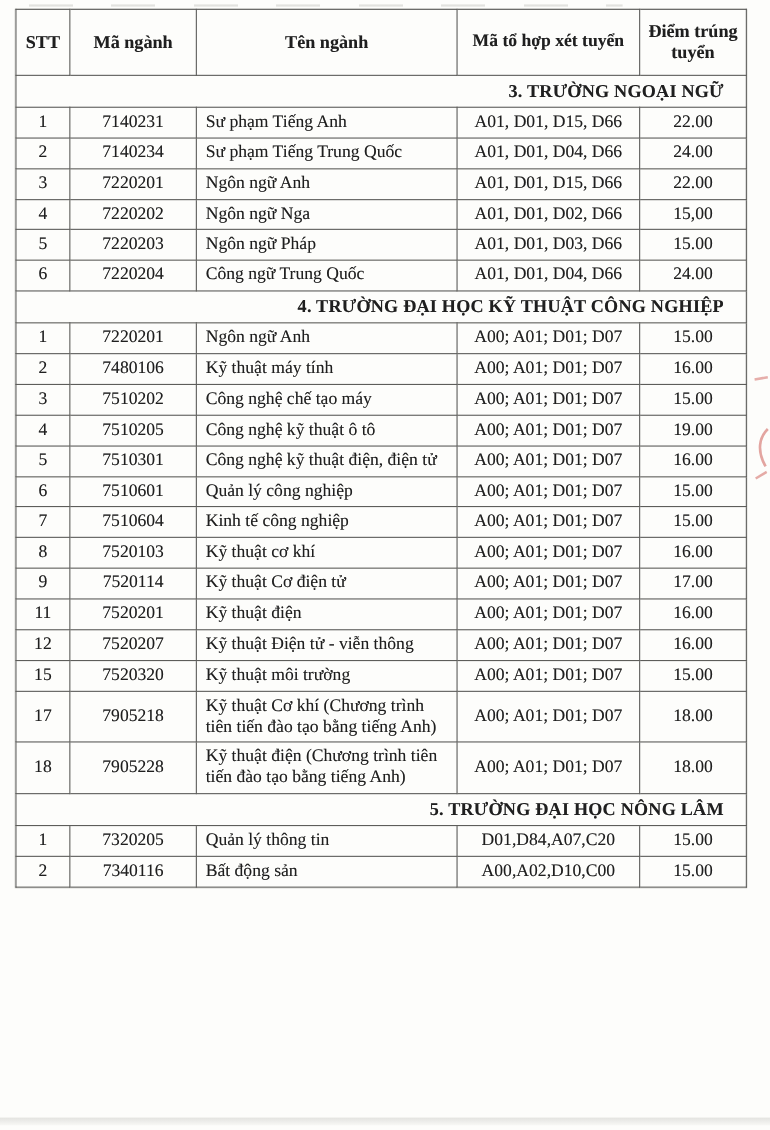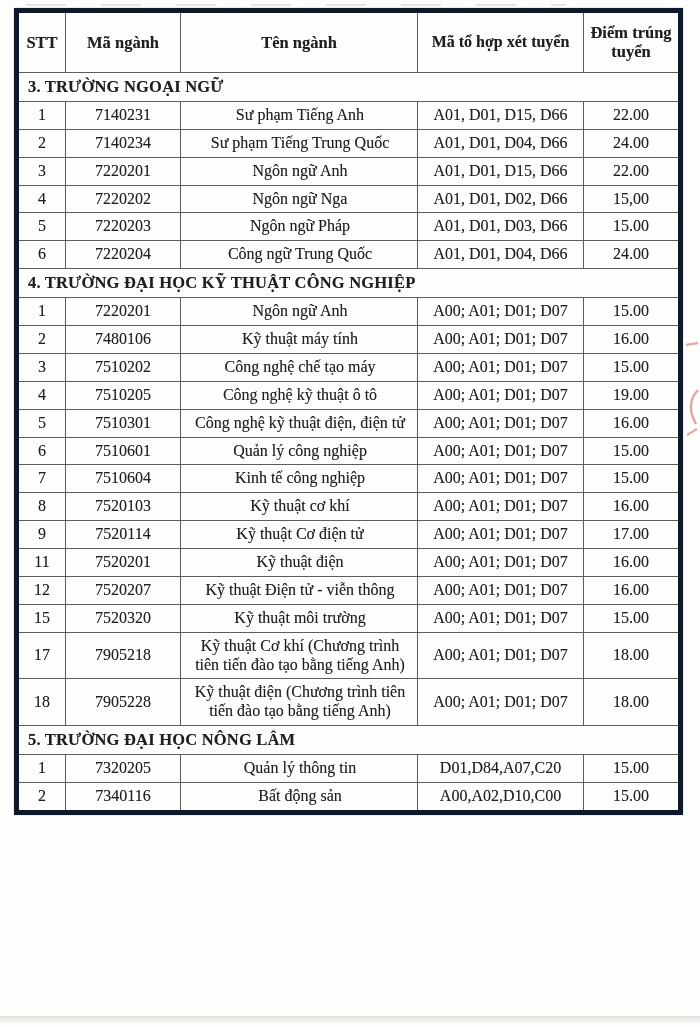--- a/index.html
+++ b/index.html
@@ -26,51 +26,51 @@
     table-layout: fixed;
     box-shadow: 0 0 1px #9a9a96;
   }
   table.scores th,
   table.scores td {
     border: 1px solid #5d5d5a;
     box-sizing: border-box;
   }
   
   table.scores {
-    border: 5px solid #0f172a;
+    border: 1px solid #0f172a;
   }
   th {
     font-weight: bold;
     font-size: 16.5px;
     line-height: 1.18;
     padding: 6px 3px;
     text-align: center;
     vertical-align: middle;
     height: 50px;
   }
   th.col-combo { font-size: 16px; padding: 20px 2px; }
   td.section-title {
     font-weight: bold;
     font-size: 16.5px;
-    text-align: left;
+    text-align: right;
     padding: 4px 20px 4px 9px;
     height: 27px;
     vertical-align: middle;
     letter-spacing: 0.2px;
   }
   tr.data-row td {
     font-size: 16px;
     line-height: 1.18;
     padding: 4px 4px;
     height: 21px;
     text-align: center;
     vertical-align: middle;
   }
   tr.data-row td.cell-name {
-    text-align: center;
+    text-align: left;
     padding-left: 8px;
     padding-right: 6px;
   }
   
   th, td { text-shadow: 0 0 0.5px rgba(40,40,40,0.45); }
 
   
   .smudge-bottom {
     position: absolute;
     left: 0; top: 1016px;

